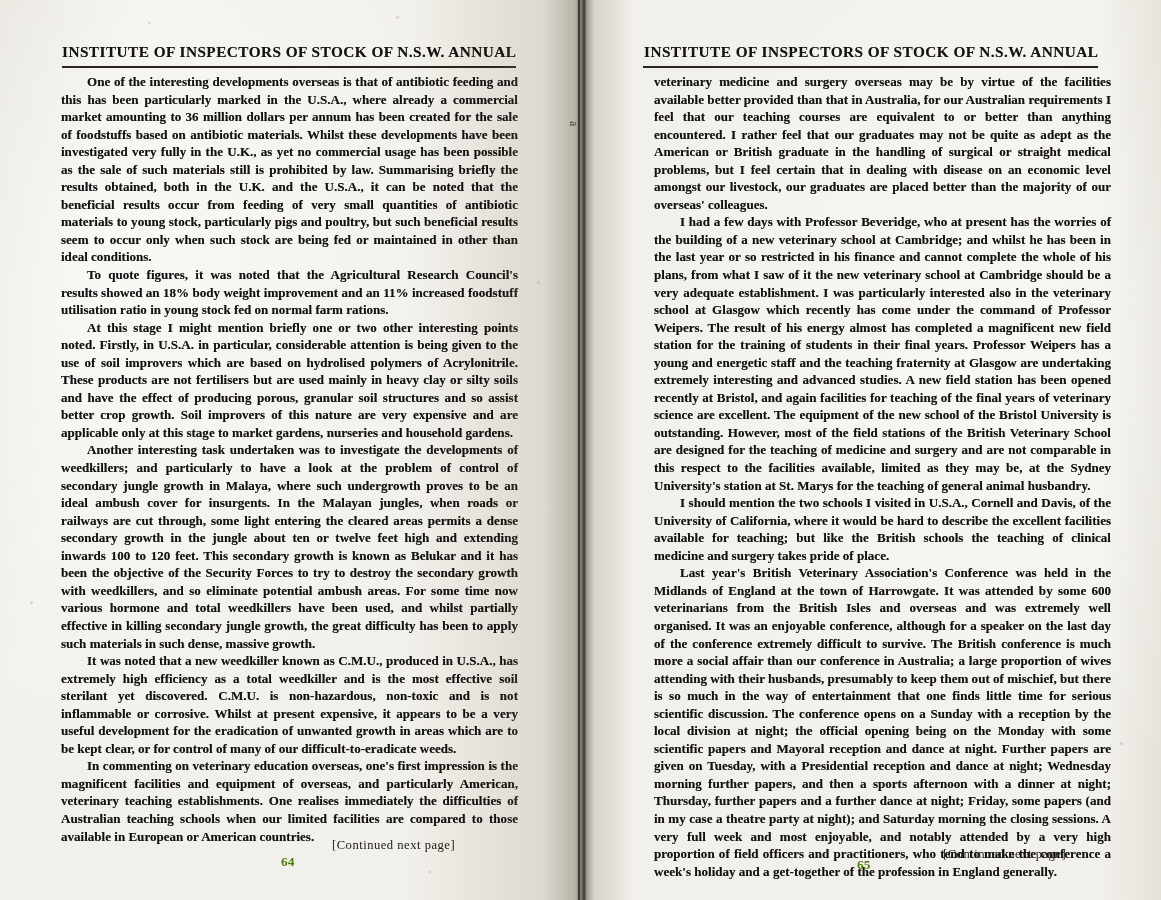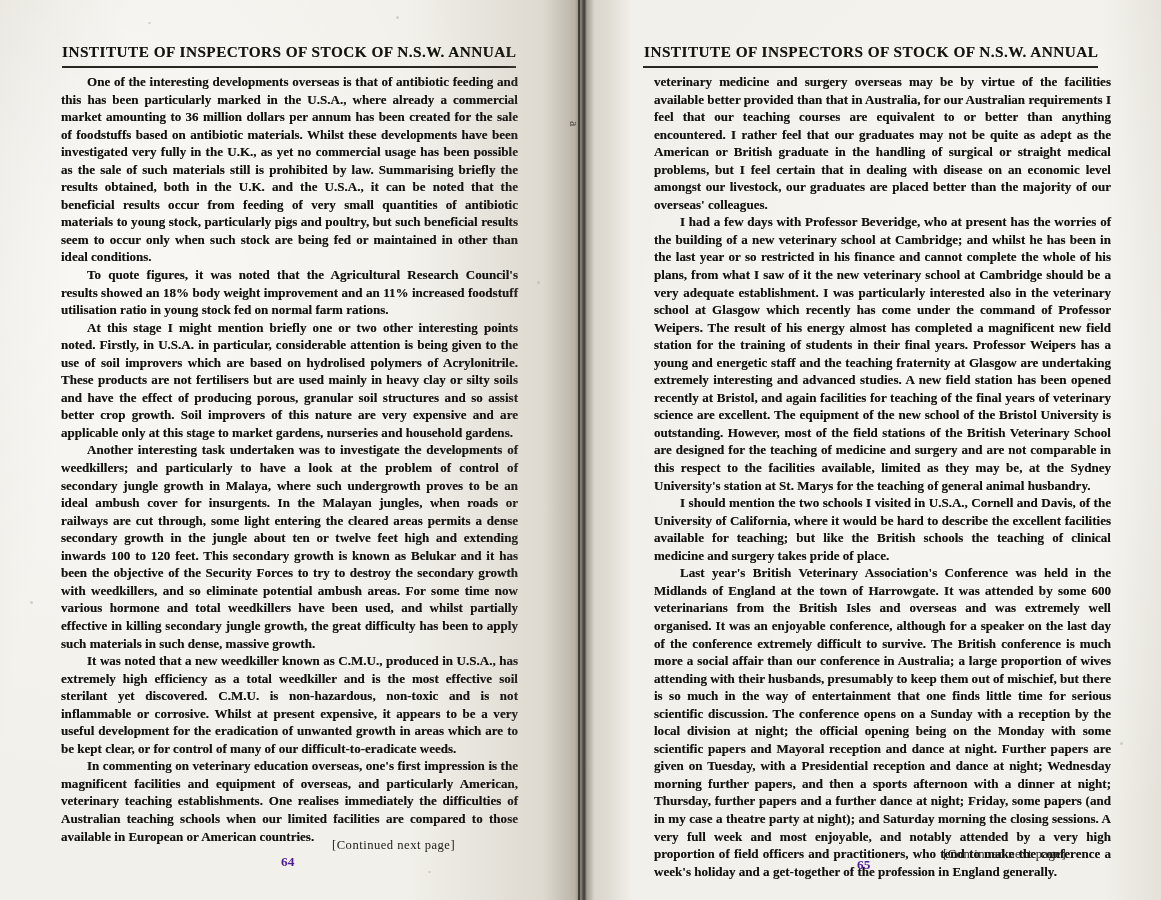--- a/index.html
+++ b/index.html
@@ -141,21 +141,21 @@
 
   
   .column, .header {
     text-shadow: 0 0 .6px rgba(20,18,16,0.45);
   }
 
   .folio {
     position: absolute;
     font-weight: bold;
     font-size: 13.4px;
-    color: #4c1d95;
+    color: #4d7c0f;
   }
   .page.left  .folio { left: 281px; top: 854px; }
   .page.right .folio { left: 277px; top: 857px; text-align: right; }
 
   .continued {
     position: absolute;
     font-size: 12.6px;
     letter-spacing: .5px;
     color: #1d1a16;
   }

